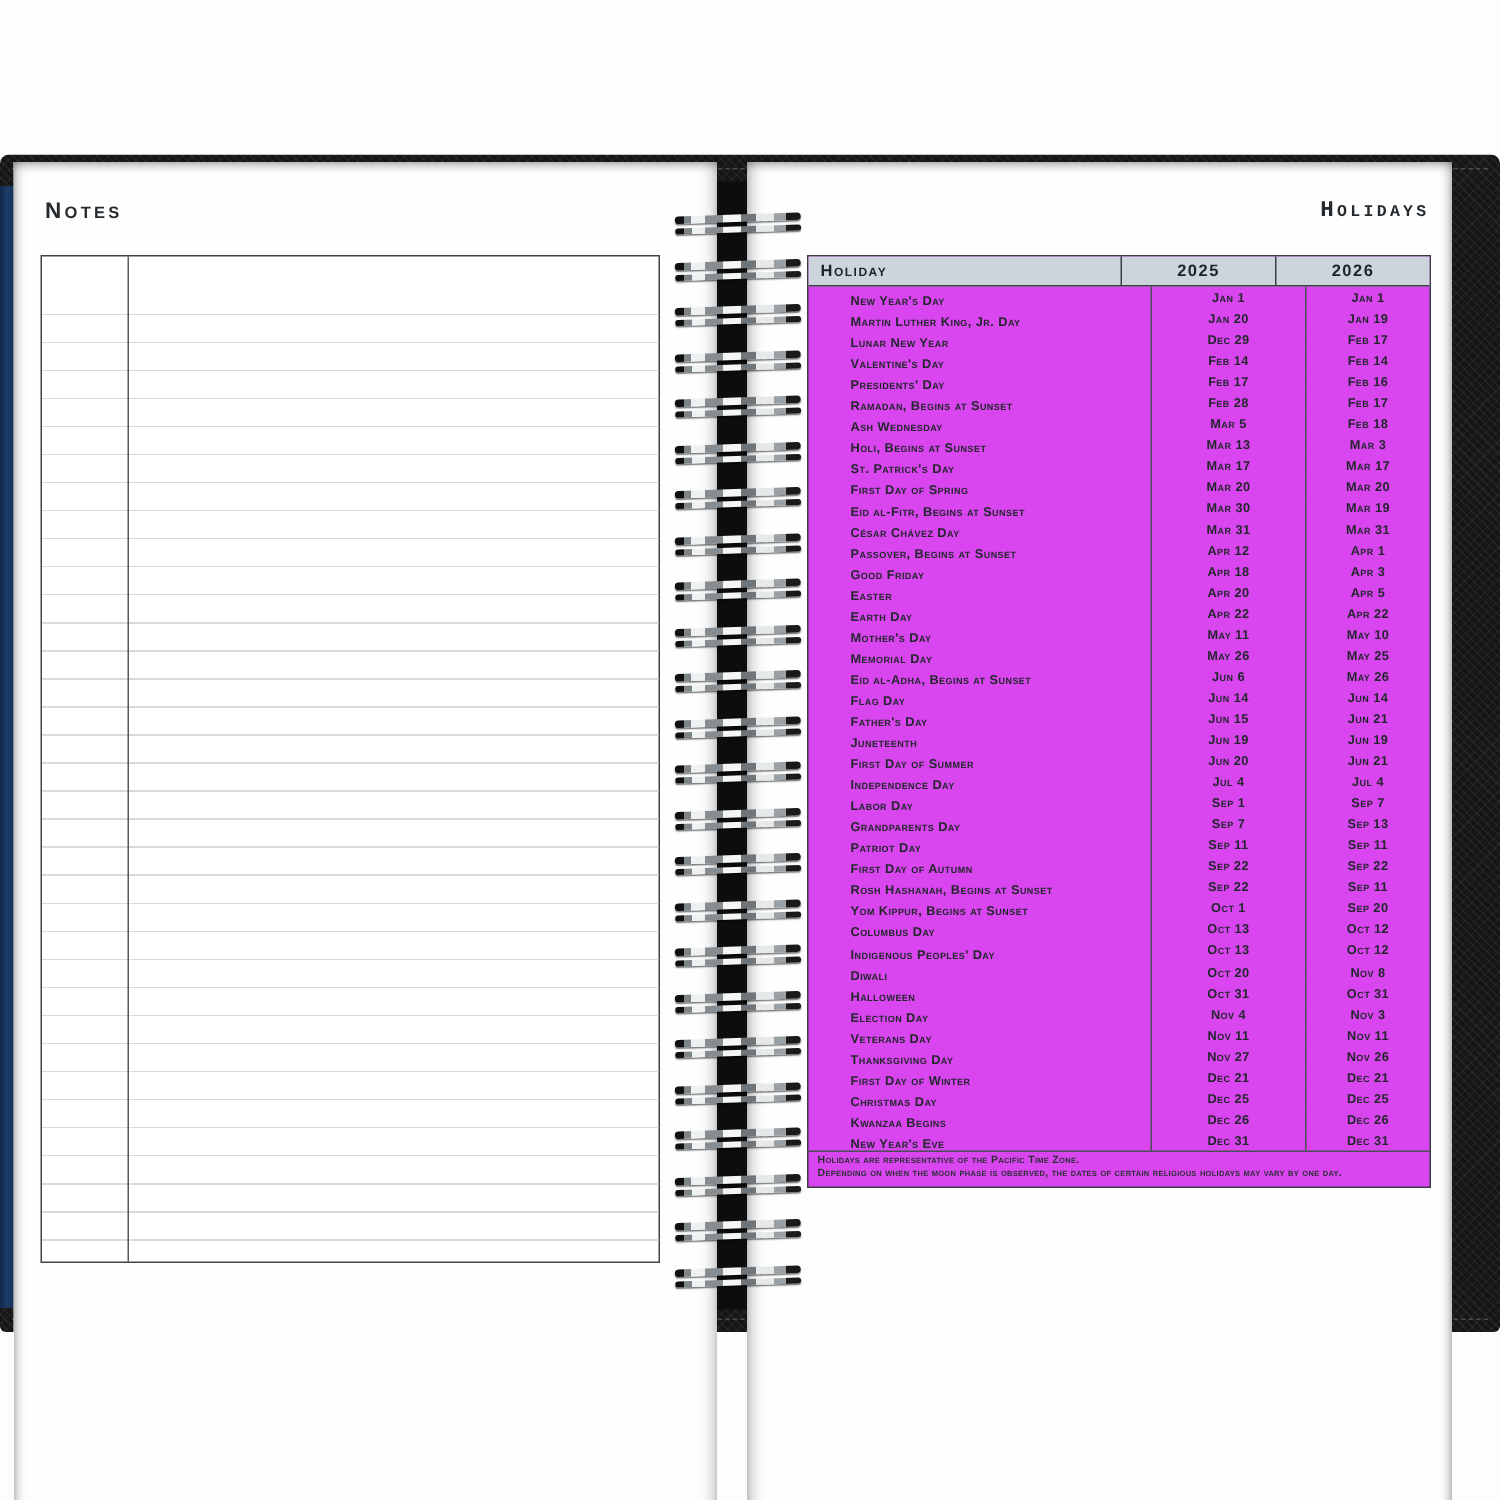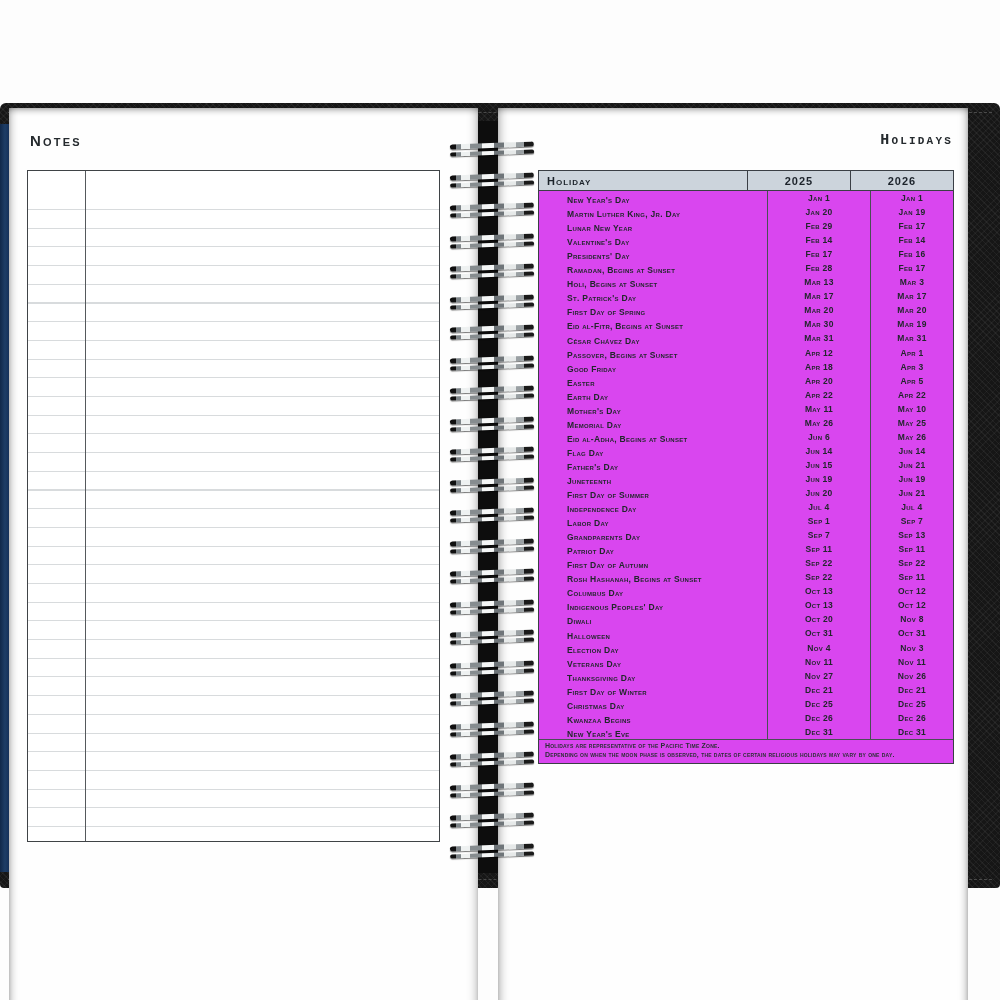--- a/index.html
+++ b/index.html
@@ -150,39 +150,44 @@
             <div class="c c-2025">Jan 1</div>
             <div class="c c-2026">Jan 1</div>
           </div>
           <div class="t-row">
             <div class="c c-name">Martin Luther King, Jr. Day</div>
             <div class="c c-2025">Jan 20</div>
             <div class="c c-2026">Jan 19</div>
           </div>
           <div class="t-row">
             <div class="c c-name">Lunar New Year</div>
-            <div class="c c-2025">Feb 29</div>
+            <div class="c c-2025">Dec 29</div>
             <div class="c c-2026">Feb 17</div>
           </div>
           <div class="t-row">
             <div class="c c-name">Valentine's Day</div>
             <div class="c c-2025">Feb 14</div>
             <div class="c c-2026">Feb 14</div>
           </div>
           <div class="t-row">
             <div class="c c-name">Presidents' Day</div>
             <div class="c c-2025">Feb 17</div>
             <div class="c c-2026">Feb 16</div>
           </div>
           <div class="t-row">
             <div class="c c-name">Ramadan, Begins at Sunset</div>
             <div class="c c-2025">Feb 28</div>
             <div class="c c-2026">Feb 17</div>
           </div>
           <div class="t-row">
+            <div class="c c-name">Ash Wednesday</div>
+            <div class="c c-2025">Mar 5</div>
+            <div class="c c-2026">Feb 18</div>
+          </div>
+          <div class="t-row">
             <div class="c c-name">Holi, Begins at Sunset</div>
             <div class="c c-2025">Mar 13</div>
             <div class="c c-2026">Mar 3</div>
           </div>
           <div class="t-row">
             <div class="c c-name">St. Patrick's Day</div>
             <div class="c c-2025">Mar 17</div>
             <div class="c c-2026">Mar 17</div>
           </div>
           <div class="t-row">
@@ -279,20 +284,25 @@
             <div class="c c-name">First Day of Autumn</div>
             <div class="c c-2025">Sep 22</div>
             <div class="c c-2026">Sep 22</div>
           </div>
           <div class="t-row">
             <div class="c c-name">Rosh Hashanah, Begins at Sunset</div>
             <div class="c c-2025">Sep 22</div>
             <div class="c c-2026">Sep 11</div>
           </div>
           <div class="t-row">
+            <div class="c c-name">Yom Kippur, Begins at Sunset</div>
+            <div class="c c-2025">Oct 1</div>
+            <div class="c c-2026">Sep 20</div>
+          </div>
+          <div class="t-row">
             <div class="c c-name">Columbus Day</div>
             <div class="c c-2025">Oct 13</div>
             <div class="c c-2026">Oct 12</div>
           </div>
           <div class="t-row">
             <div class="c c-name">Indigenous Peoples' Day</div>
             <div class="c c-2025">Oct 13</div>
             <div class="c c-2026">Oct 12</div>
           </div>
           <div class="t-row">

